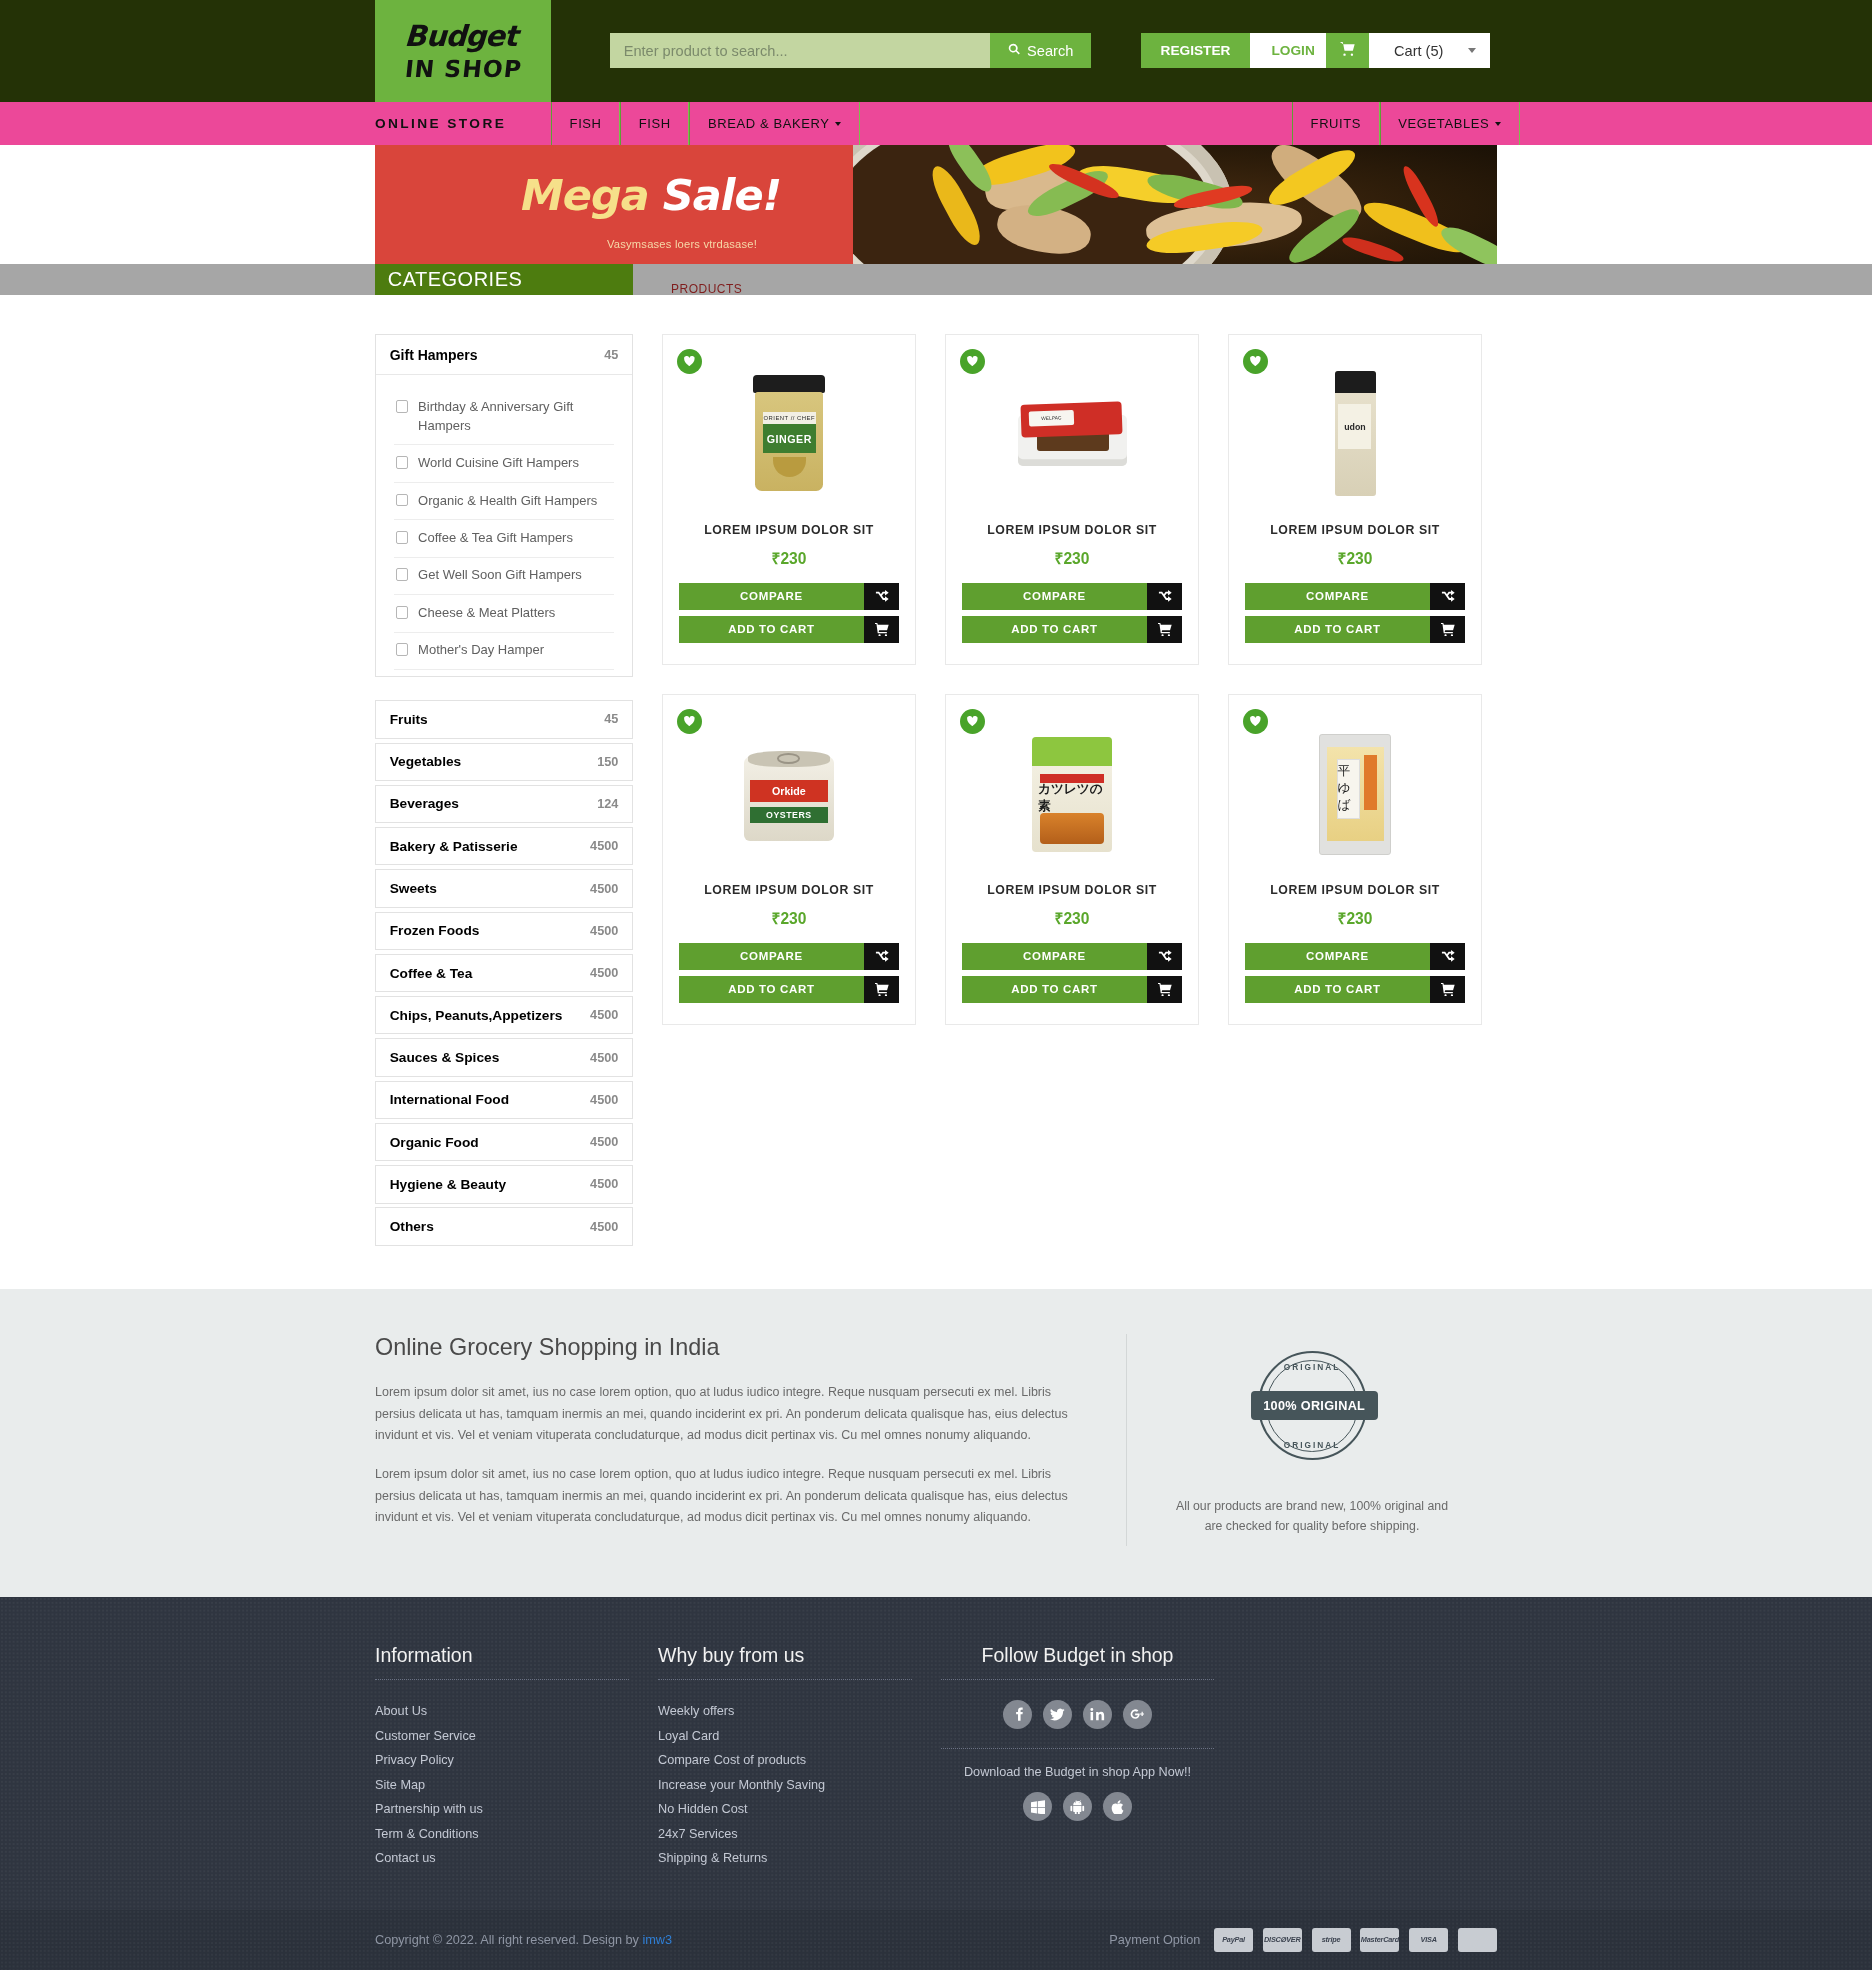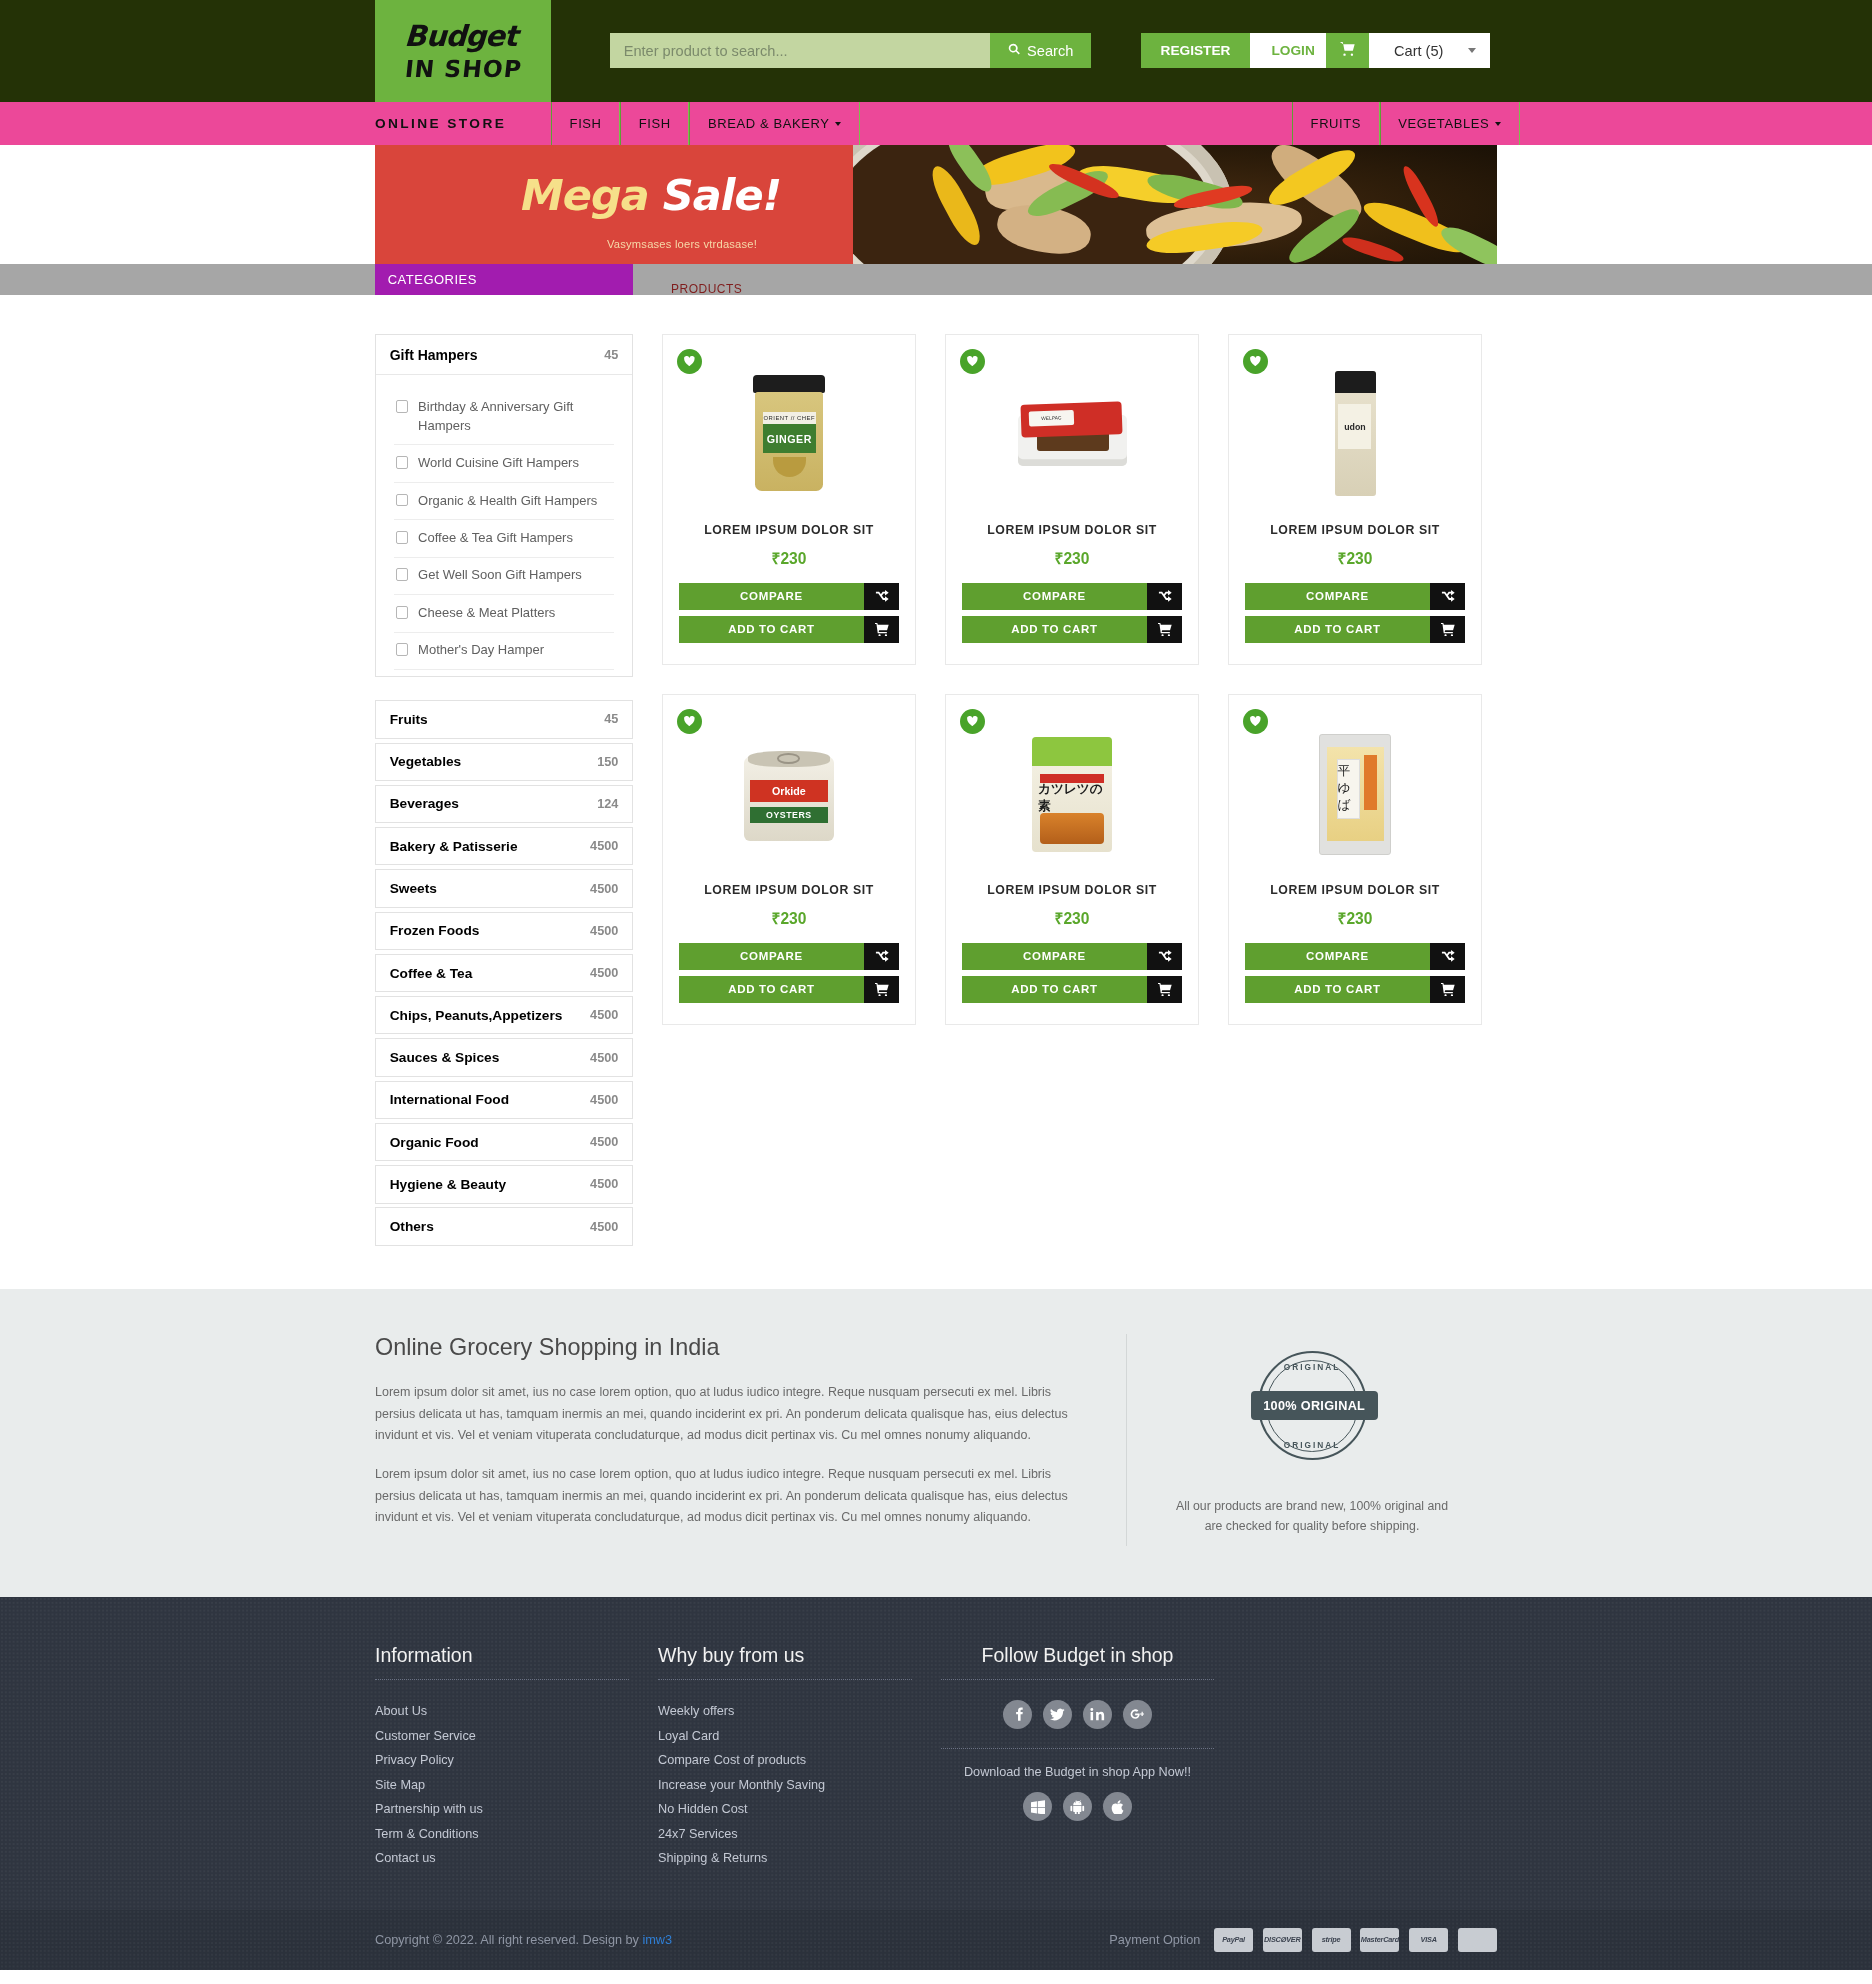--- a/index.html
+++ b/index.html
@@ -281,26 +281,26 @@
     background: #a6a6a6;
     height: 31px;
     position: relative;
     display: flex;
     align-items: center;
   }
   .cat-head {
     position: absolute;
     left: 375px; top: 0;
     width: 258px; height: 31px;
-    background: #a21caf;
+    background: #4d7c0f;
     color: #fff;
     display: flex;
     align-items: center;
     padding-left: 12.7px;
-    font-size: 13px;
+    font-size: 20px;
     letter-spacing: 0.5px;
   }
   .prod-head {
     position: absolute;
     left: 671px; top: 0;
     height: 49px;
     display: flex;
     align-items: center;
     color: #7f1d1d;
     font-size: 12px;

